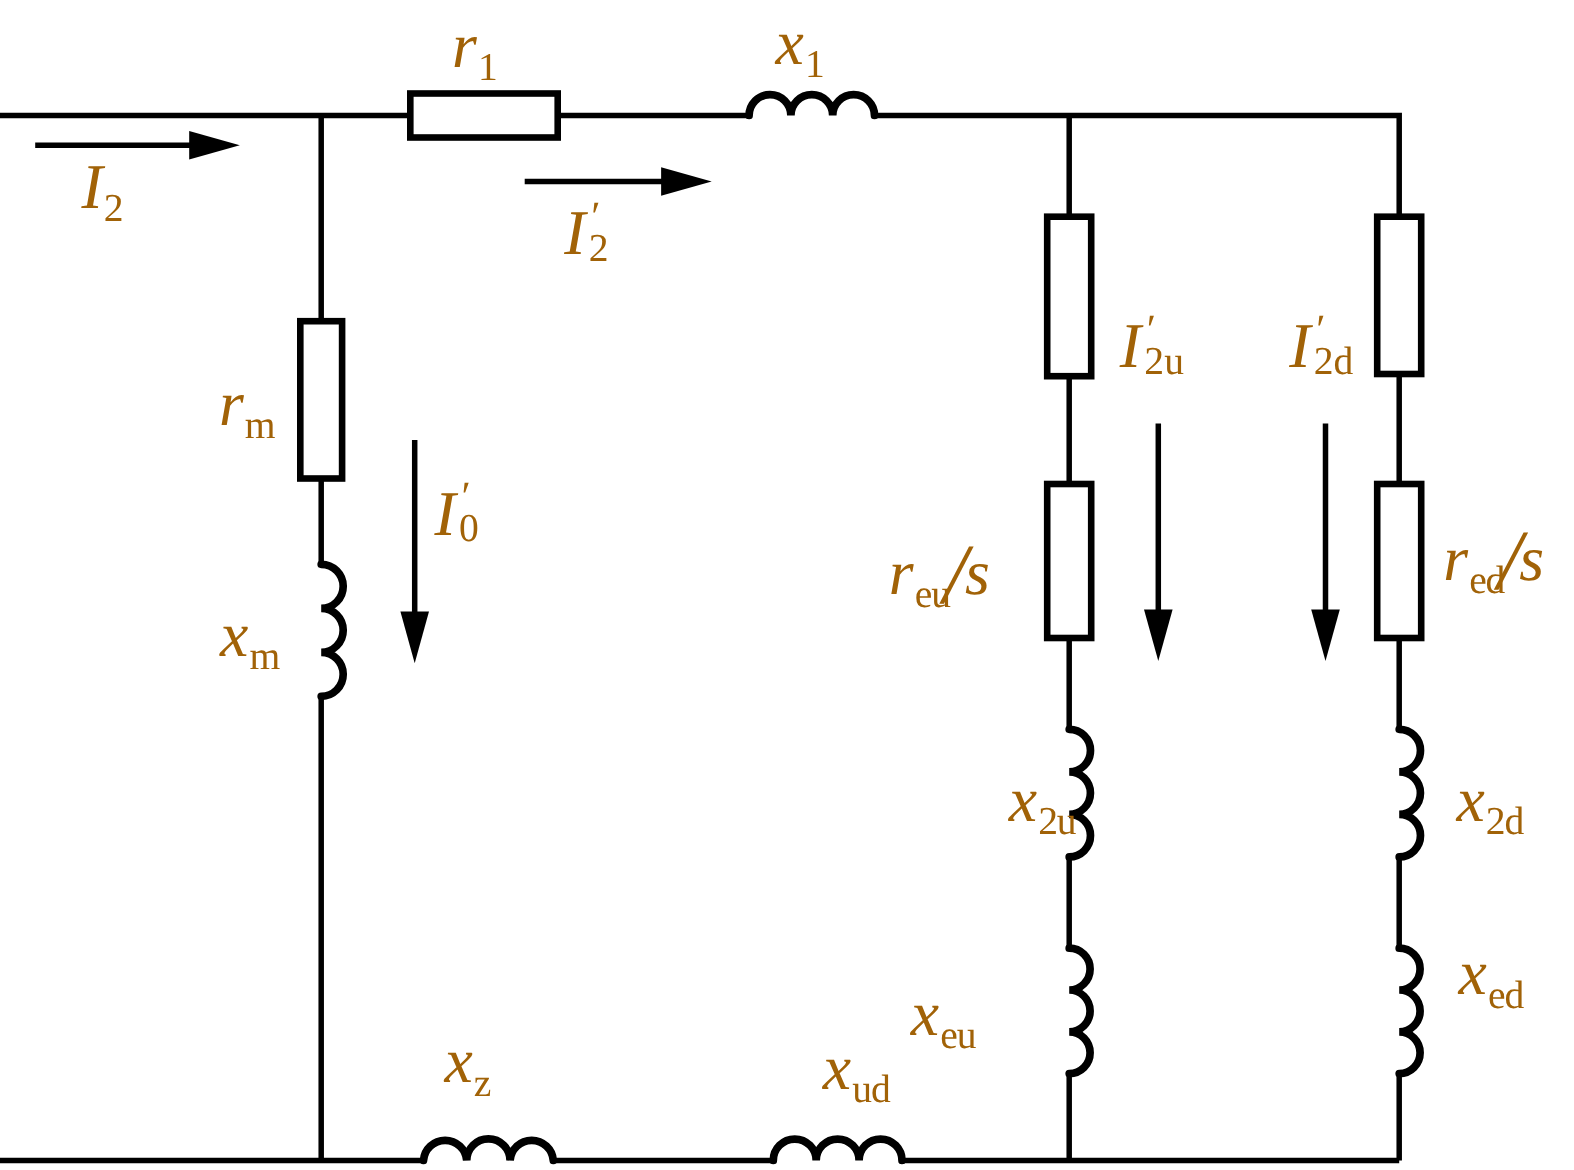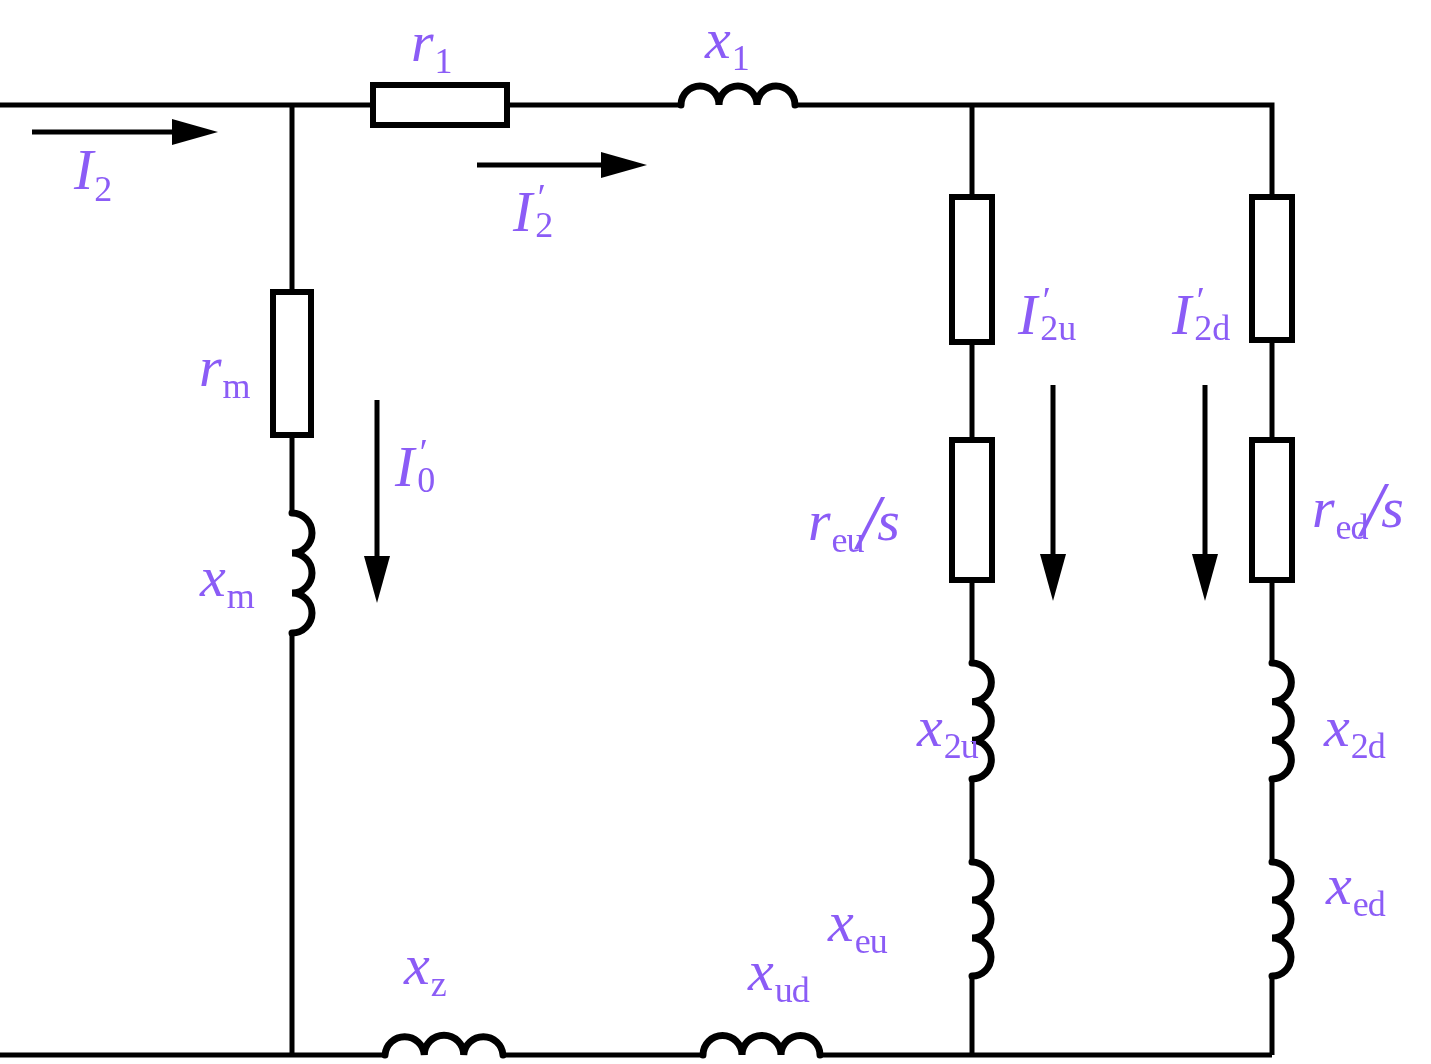--- a/index.html
+++ b/index.html
@@ -4,21 +4,21 @@
 <style>
   html,body{margin:0;padding:0;background:#fff;}
   .stage{position:relative;width:1431px;height:1064px;background:#ffffff;overflow:hidden;}
   svg.circuit{position:absolute;left:0;top:0;}
   .wire{stroke:#000;stroke-width:5;fill:none;}
   .box{stroke:#000;stroke-width:6;fill:#fff;}
   .coil{stroke:#000;stroke-width:7;fill:none;stroke-linecap:round;}
   .aline{stroke:#000;stroke-width:5;fill:none;}
   .ahead{fill:#000;stroke:none;}
   .lbl{position:absolute;font-family:"Liberation Serif","DejaVu Serif",serif;
-       font-style:italic;color:#8b5cf6;line-height:1;white-space:nowrap;}
+       font-style:italic;color:#a16207;line-height:1;white-space:nowrap;}
   .b{font-size:58px;}
   .sub{font-size:36px;font-style:normal;vertical-align:-0.32em;letter-spacing:-1px;margin-left:1px;margin-right:-2px;}
   .slash{font-size:78px;font-style:italic;display:inline-block;vertical-align:-0.10em;margin-left:-4px;margin-right:-2px;}
   .stack{display:inline-block;vertical-align:-0.35em;margin-left:3px;text-align:left;}
   .prime{display:block;font-size:38px;font-style:italic;line-height:0.62;}
   .substk{display:block;font-size:36px;font-style:normal;line-height:0.88;}
 </style>
 </head>
 <body>
 

